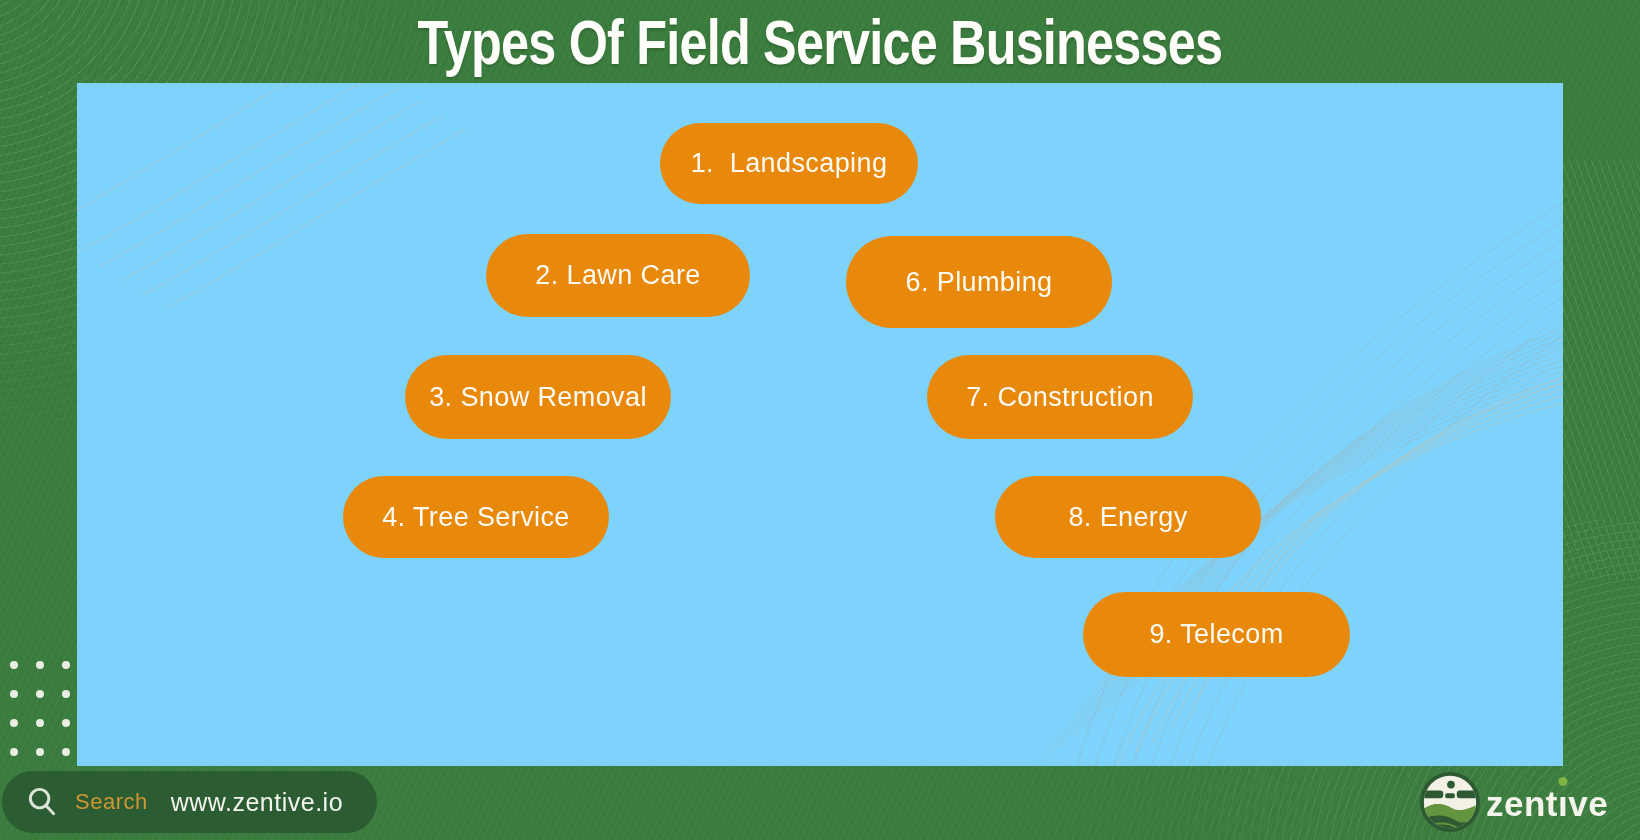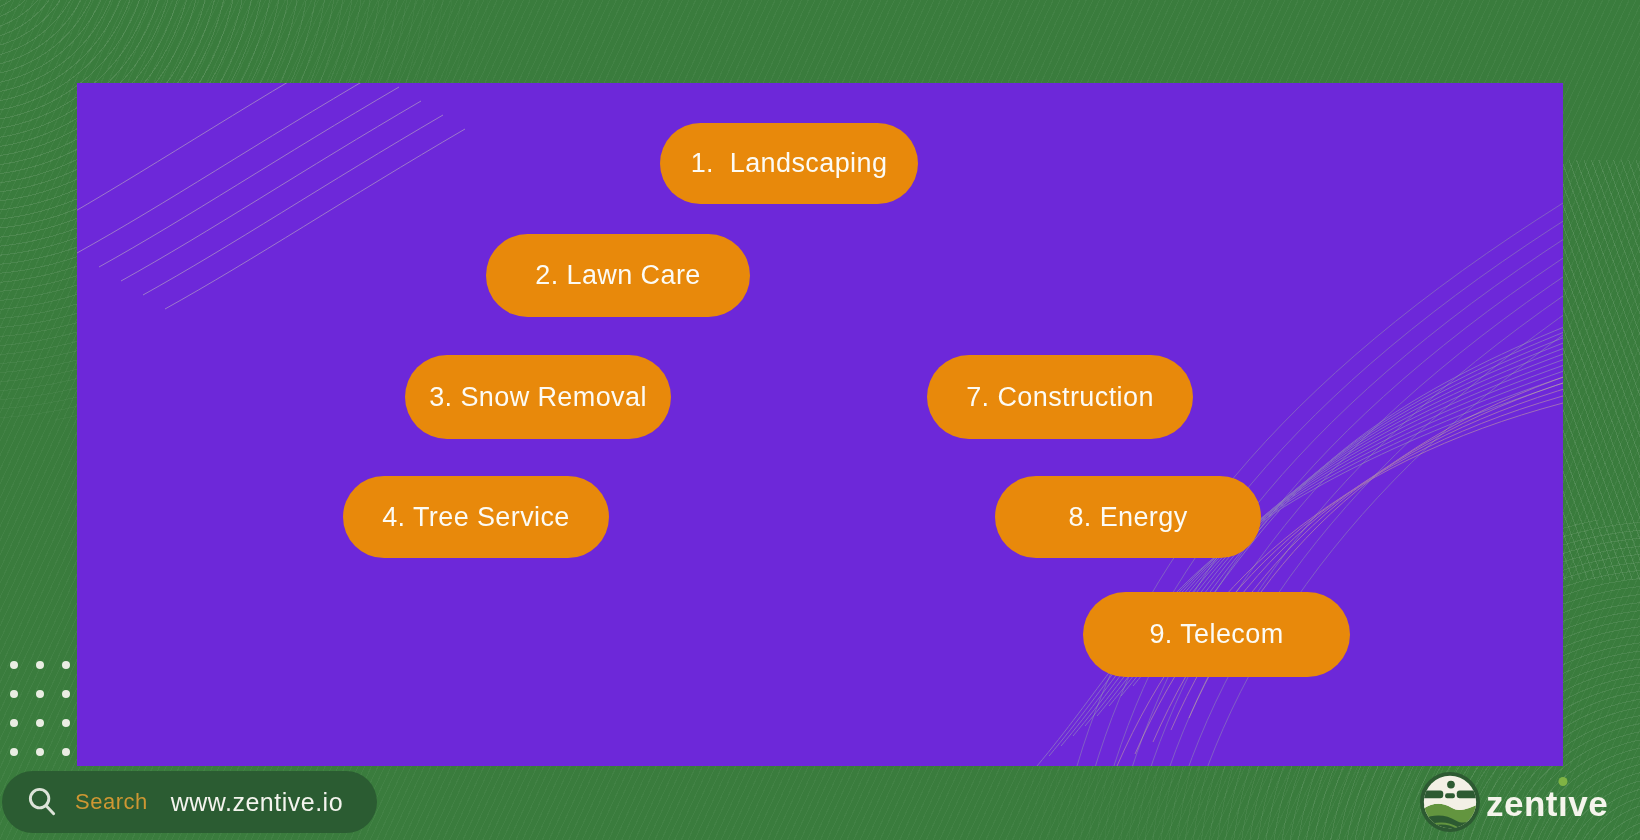--- a/index.html
+++ b/index.html
@@ -21,21 +21,21 @@
     background:repeating-linear-gradient(70deg, rgba(255,255,255,0.10) 0 1px, transparent 1px 7px);}
 
   
   .title-bar{position:absolute;left:77px;top:0;width:1486px;height:83px;
     display:flex;align-items:center;justify-content:center;}
   .title-bar span{display:inline-block;color:#FDFDF9;font-weight:700;font-size:63px;
     letter-spacing:-1px;white-space:nowrap;transform:scaleX(0.80);
     text-shadow:0 2px 3px rgba(0,0,0,0.18);}
 
   
-  .panel{position:absolute;left:77px;top:83px;width:1486px;height:683px;background:#6d28d9;overflow:hidden;}
+  .panel{position:absolute;left:77px;top:83px;width:1486px;height:683px;background:#7dd3fc;overflow:hidden;}
   .panel .swirl{position:absolute;left:0;top:0;}
 
   
   .pill{position:absolute;background:#E8890B;border-radius:46px;color:#FCFBF5;
     display:flex;align-items:center;justify-content:center;font-size:27px;letter-spacing:0.4px;white-space:pre;}
   .p1{left:583px;top:40px;width:258px;height:81px;}
   .p2{left:409px;top:151px;width:264px;height:83px;}
   .p3{left:328px;top:272px;width:266px;height:84px;}
   .p4{left:266px;top:393px;width:266px;height:82px;}
   .p5{left:142px;top:510px;width:266px;height:84px;}
@@ -67,20 +67,23 @@
 </head>
 <body>
 
 <div id="stage">
 
   <div class="bg-texture"></div>
   <div class="corner-arcs-tl"></div>
   <div class="corner-arcs-br"></div>
   <div class="right-strip-waves"></div>
 
+  <div class="title-bar">
+    <span>Types Of Field Service Businesses</span>
+  </div>
 
   <div class="panel">
 
     <svg class="swirl" width="1486" height="683" viewBox="0 0 1486 683">
       <g fill="none" stroke="#A6B4B0" stroke-width="1" opacity="0.45">
         <path id="w1" d="M960,683 C1080,540 1100,430 1486,300"></path>
         <use href="#w1" transform="translate(12,-10)"></use>
         <use href="#w1" transform="translate(24,-20)"></use>
         <use href="#w1" transform="translate(36,-30)"></use>
         <use href="#w1" transform="translate(48,-40)"></use>
@@ -115,20 +118,21 @@
         <use href="#w4" transform="translate(66,42)"></use>
         <use href="#w4" transform="translate(88,56)"></use>
         <use href="#w4" transform="translate(-40,-20)"></use>
       </g>
     </svg>
 
     <div class="pill p1">1.  Landscaping</div>
     <div class="pill p2">2. Lawn Care</div>
     <div class="pill p3">3. Snow Removal</div>
     <div class="pill p4">4. Tree Service</div>
+    <div class="pill p6">6. Plumbing</div>
     <div class="pill p7">7. Construction</div>
     <div class="pill p8">8. Energy</div>
     <div class="pill p9">9. Telecom</div>
   </div>
 
   <div class="dotgrid">
     <i></i>
       <i></i>
       <i></i>
     <i></i>

